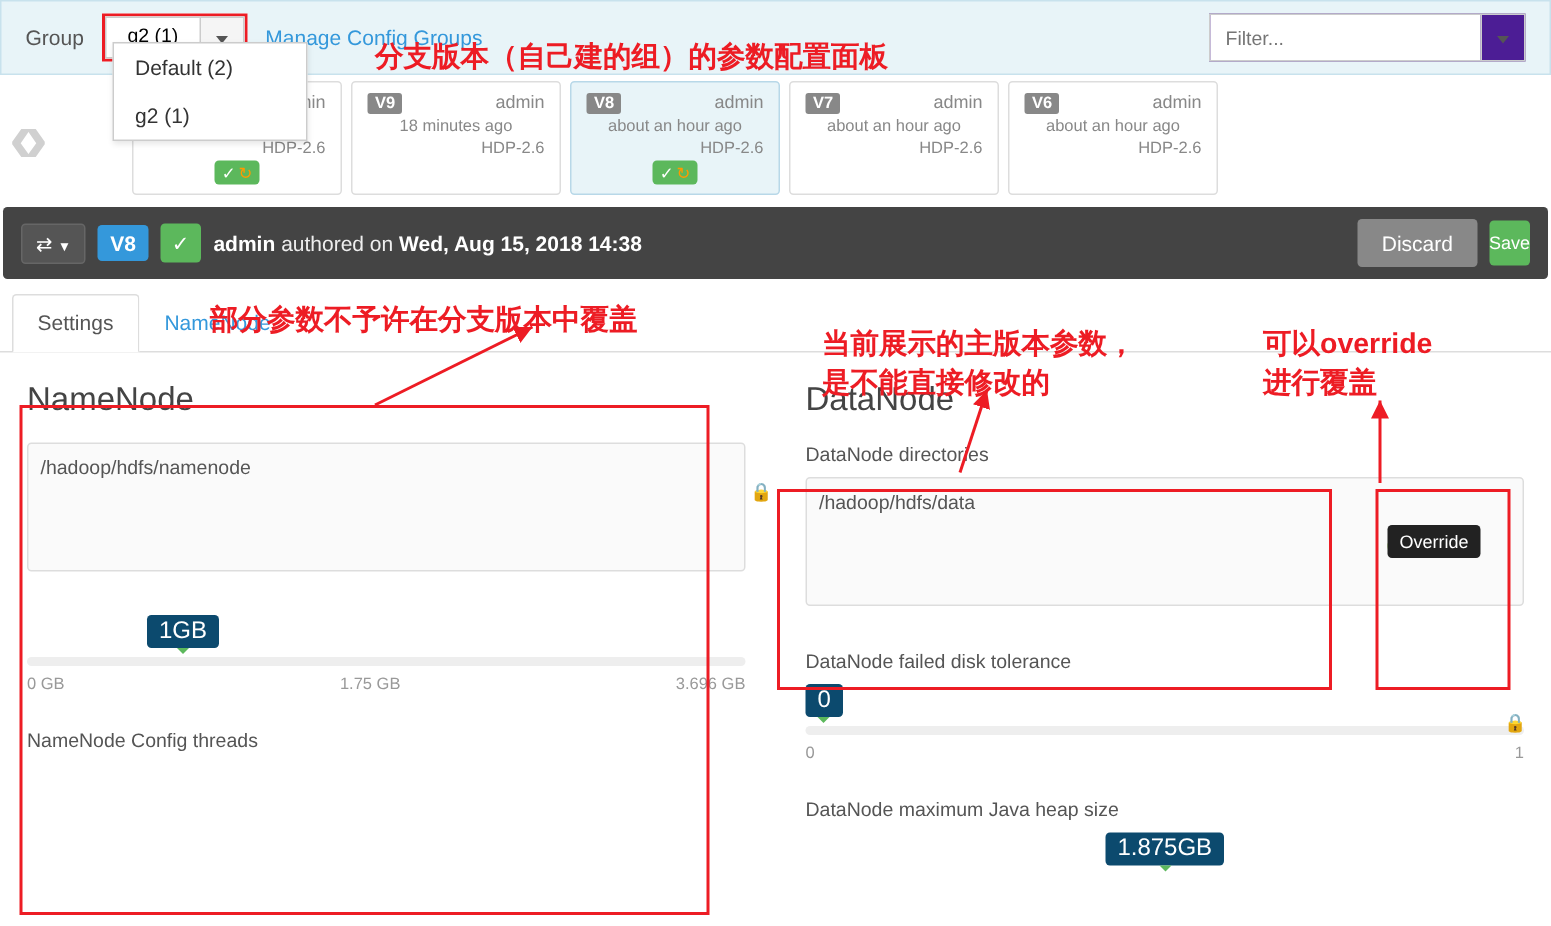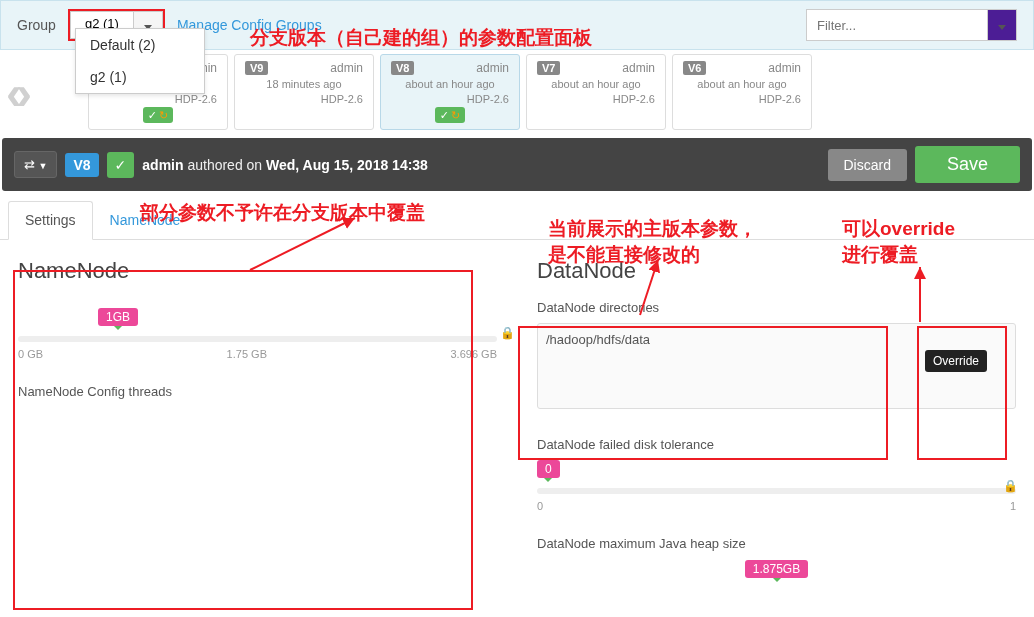--- a/index.html
+++ b/index.html
@@ -146,23 +146,23 @@
       border: none;
       padding: 8px 16px;
       border-radius: 3px;
       margin-left: auto;
       font-size: 14px;
     }
     .btn-save {
       background: #5cb85c;
       color: #fff;
       border: none;
-      padding: 8px 32px;
-      border-radius: 3px;
-      font-size: 18px;
+      padding: 8px 0;
+      border-radius: 3px;
+      font-size: 12px;
     }
     
     .tabs-row {
       display: flex;
       border-bottom: 1px solid #ddd;
       padding: 0 8px;
       margin-top: 10px;
     }
     .tab {
       padding: 10px 16px;
@@ -202,23 +202,23 @@
       position: absolute;
       right: -18px;
       color: #ccc;
       font-size: 12px;
     }
     .field-block { margin-bottom: 24px; position: relative; }
     
     .slider-wrap { position: relative; padding-top: 28px; }
     .slider-value {
       position: absolute;
-      background: #ec4899;
-      color: #fff;
-      font-size: 12px;
+      background: #0c4a6e;
+      color: #fff;
+      font-size: 16px;
       padding: 2px 8px;
       border-radius: 3px;
       top: 0;
     }
     .slider-value.left { left: 0; }
     .slider-value.mid { left: 80px; }
     .slider-value::after {
       content: '';
       position: absolute;
       bottom: -4px;
@@ -316,20 +316,21 @@
 
 <div class="tabs-row">
   <div class="tab active">Settings</div>
   <div class="tab">NameNode</div>
 </div>
 
 <div class="main-cols">
   <div class="col">
     <h2 class="section-title">NameNode</h2>
     <div class="field-block">
+      <textarea class="textarea-box" style="">/hadoop/hdfs/namenode</textarea>
       <span class="lock-icon" style="top:26px">🔒</span>
     </div>
     <div class="field-block">
       <div class="slider-wrap">
         <div class="slider-value mid">1GB</div>
         <div class="slider-track"></div>
         <div class="slider-marks">
           <span>0 GB</span>
           <span>1.75 GB</span>
           <span>3.696 GB</span>

